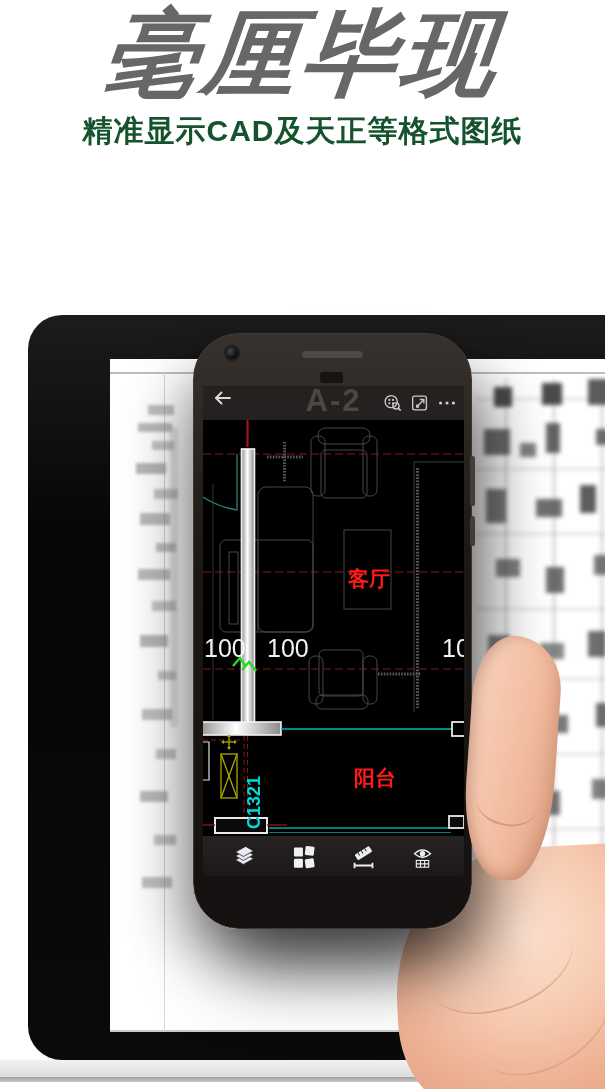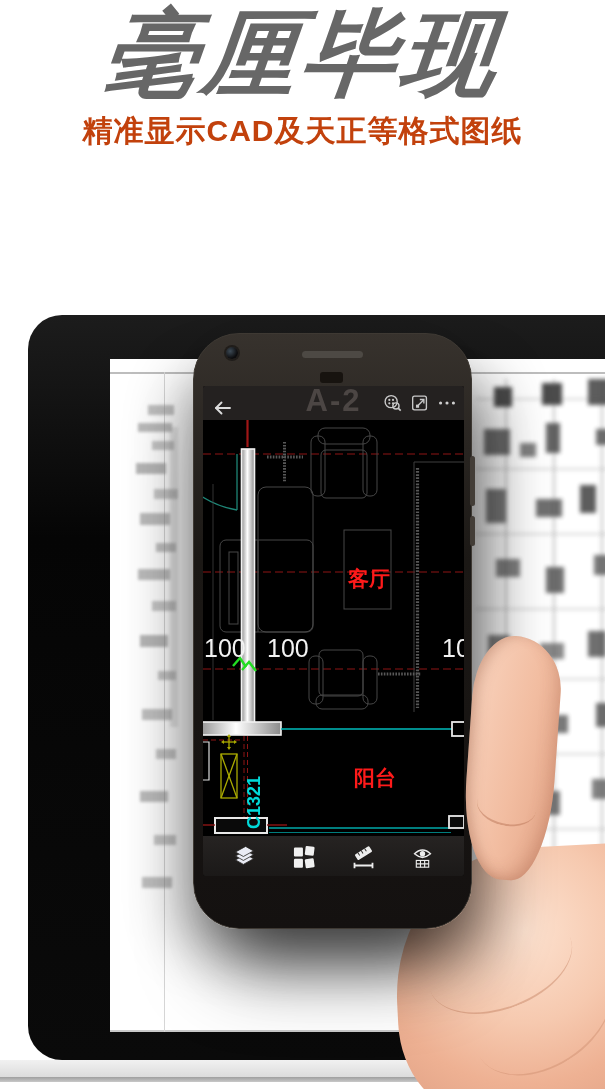--- a/index.html
+++ b/index.html
@@ -4,21 +4,21 @@
 <style>
   html,body{margin:0;padding:0;background:#fff;}
   *{box-sizing:border-box;}
   #stage{position:relative;width:605px;height:1089px;overflow:hidden;background:#fff;
          font-family:"Liberation Sans","DejaVu Sans",sans-serif;}
 
   
   .hdr{position:absolute;left:0;top:0;width:605px;text-align:center;}
   .main-title{margin-top:2px;font-size:94px;line-height:1.1;font-weight:900;font-style:italic;
               color:#676767;letter-spacing:5px;transform:skewX(-6deg);}
-  .sub-title{margin-top:6px;font-size:30px;font-weight:bold;color:#c2410c;letter-spacing:1px;}
+  .sub-title{margin-top:6px;font-size:30px;font-weight:bold;color:#14532d;letter-spacing:1px;}
 
   
   .tablet{position:absolute;left:28px;top:315px;width:640px;height:745px;
           background:linear-gradient(180deg,#1c1c1c,#050505 30%,#0a0a0a);
           border-radius:34px 0 0 34px;}
   .tablet-screen{position:absolute;left:82px;top:44px;width:558px;height:673px;background:#ffffff;}
   .sheet-line-top{position:absolute;left:0;top:13px;width:558px;height:2px;background:#bdbdbd;}
   .sheet-line-bottom{position:absolute;left:0;top:671px;width:558px;height:2px;background:#c9c9c9;}
   .sheet-line-v{position:absolute;left:54px;top:13px;width:1px;height:660px;background:#d6d6d6;}
   .blur-strip-left{position:absolute;left:8px;top:38px;filter:blur(1.8px);opacity:.85;}
@@ -57,21 +57,21 @@
   .btn-power{top:182px;height:30px;}
   .cam{position:absolute;left:32px;top:13px;width:12px;height:12px;border-radius:50%;
        background:radial-gradient(circle at 35% 35%,#3d4a55,#0c0c0e 65%);
        box-shadow:0 0 0 2px #201d1a;}
   .speaker{position:absolute;left:108px;top:17px;width:61px;height:7px;border-radius:4px;background:#4d4944;}
   .sensor{position:absolute;left:126px;top:38px;width:23px;height:11px;border-radius:3px;background:#17130f;}
 
   .screen{position:absolute;left:9px;top:52px;width:261px;height:490px;background:#000;
           overflow:hidden;border-radius:2px;}
   .appbar{position:relative;width:261px;height:34px;background:#242120;overflow:hidden;
-          display:flex;align-items:flex-end;}
+          display:flex;align-items:flex-start;}
   .appbar-title{position:absolute;left:0;top:-3px;width:100%;text-align:center;
                 font-size:31px;font-weight:bold;color:#4c4644;letter-spacing:2px;}
   .back-btn{position:relative;margin-left:8px;width:24px;height:24px;z-index:2;}
   .appbar-right{position:absolute;right:6px;top:0;height:34px;display:flex;align-items:center;gap:5px;z-index:2;}
   .abicon{width:22px;height:22px;}
 
   .toolbar{position:absolute;left:0;top:450px;width:261px;height:40px;
            background:linear-gradient(180deg,#262322,#1b1918);
            display:flex;align-items:center;justify-content:space-around;padding:0 12px;}
   .tbicon{width:27px;height:27px;}

